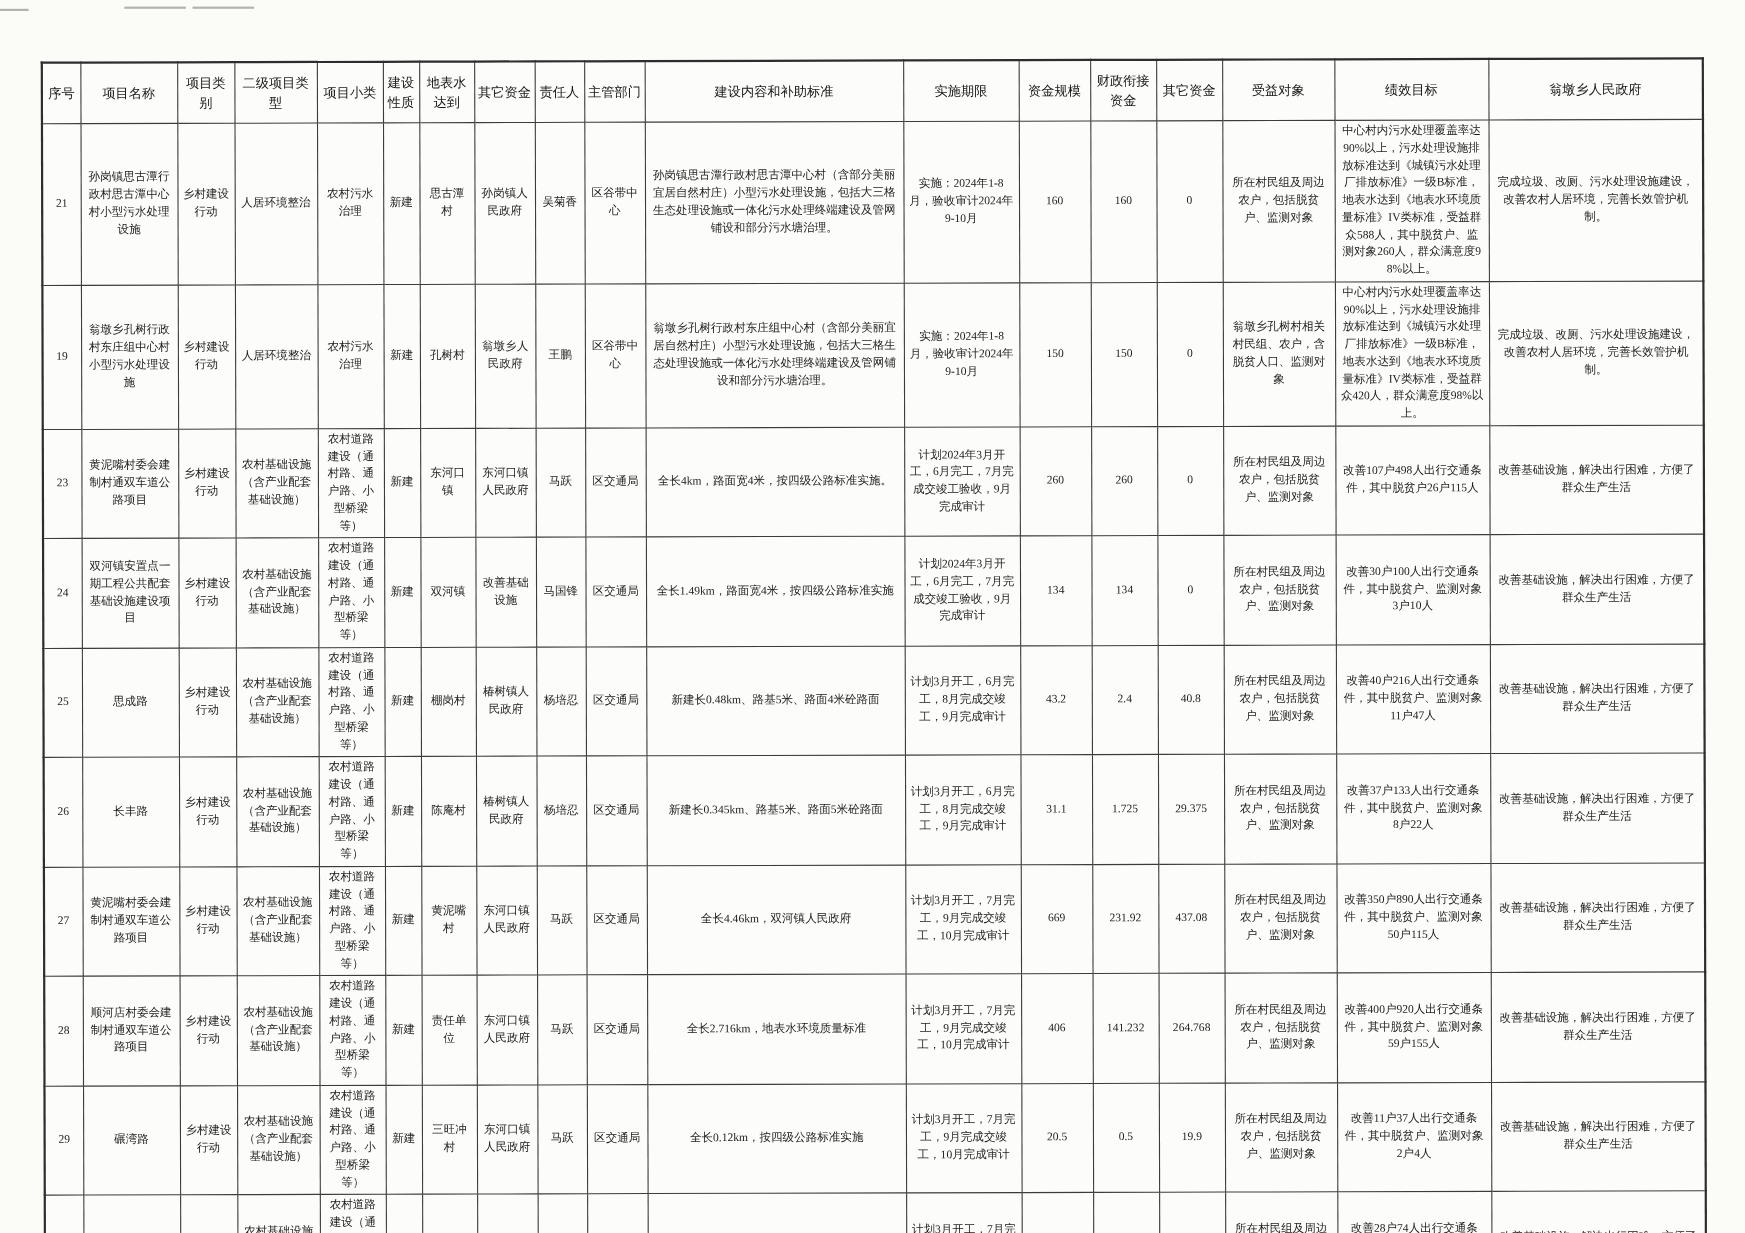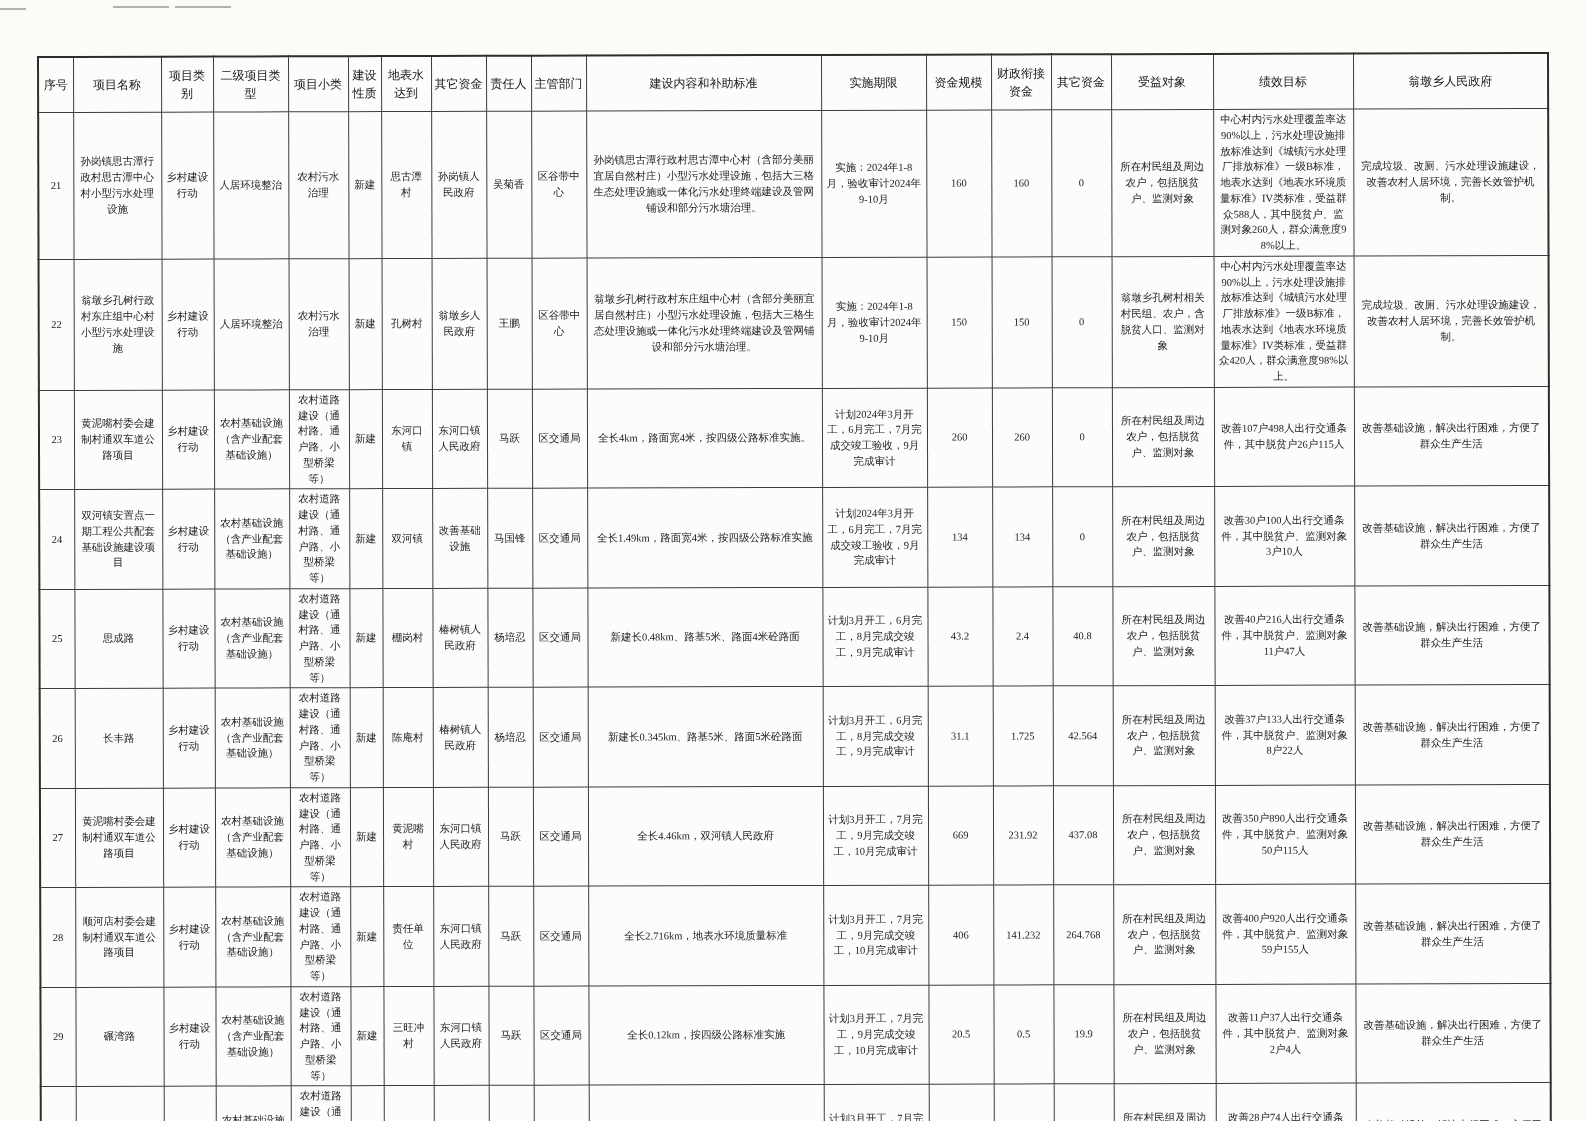--- a/index.html
+++ b/index.html
@@ -113,21 +113,21 @@
           <td>孙岗镇思古潭行政村思古潭中心村（含部分美丽宜居自然村庄）小型污水处理设施，包括大三格生态处理设施或一体化污水处理终端建设及管网铺设和部分污水塘治理。</td>
           <td>实施：2024年1-8月，验收审计2024年9-10月</td>
           <td>160</td>
           <td>160</td>
           <td>0</td>
           <td>所在村民组及周边农户，包括脱贫户、监测对象</td>
           <td>中心村内污水处理覆盖率达90%以上，污水处理设施排放标准达到《城镇污水处理厂排放标准》一级B标准，地表水达到《地表水环境质量标准》IV类标准，受益群众588人，其中脱贫户、监测对象260人，群众满意度98%以上。</td>
           <td>完成垃圾、改厕、污水处理设施建设，改善农村人居环境，完善长效管护机制。</td>
         </tr>
         <tr style="height: 104px;">
-          <td>22</td>
+          <td>19</td>
           <td>翁墩乡孔树行政村东庄组中心村小型污水处理设施</td>
           <td>乡村建设行动</td>
           <td>人居环境整治</td>
           <td>农村污水治理</td>
           <td>新建</td>
           <td>孔树村</td>
           <td>翁墩乡人民政府</td>
           <td>王鹏</td>
           <td>区谷带中心</td>
           <td>翁墩乡孔树行政村东庄组中心村（含部分美丽宜居自然村庄）小型污水处理设施，包括大三格生态处理设施或一体化污水处理终端建设及管网铺设和部分污水塘治理。</td>
@@ -207,21 +207,21 @@
           <td>农村道路建设（通村路、通户路、小型桥梁等）</td>
           <td>新建</td>
           <td>陈庵村</td>
           <td>椿树镇人民政府</td>
           <td>杨培忍</td>
           <td>区交通局</td>
           <td>新建长0.345km、路基5米、路面5米砼路面</td>
           <td>计划3月开工，6月完工，8月完成交竣工，9月完成审计</td>
           <td>31.1</td>
           <td>1.725</td>
-          <td>42.564</td>
+          <td>29.375</td>
           <td>所在村民组及周边农户，包括脱贫户、监测对象</td>
           <td>改善37户133人出行交通条件，其中脱贫户、监测对象8户22人</td>
           <td>改善基础设施，解决出行困难，方便了群众生产生活</td>
         </tr>
         <tr style="height: 80px;">
           <td>27</td>
           <td>黄泥嘴村委会建制村通双车道公路项目</td>
           <td>乡村建设行动</td>
           <td>农村基础设施（含产业配套基础设施）</td>
           <td>农村道路建设（通村路、通户路、小型桥梁等）</td>

